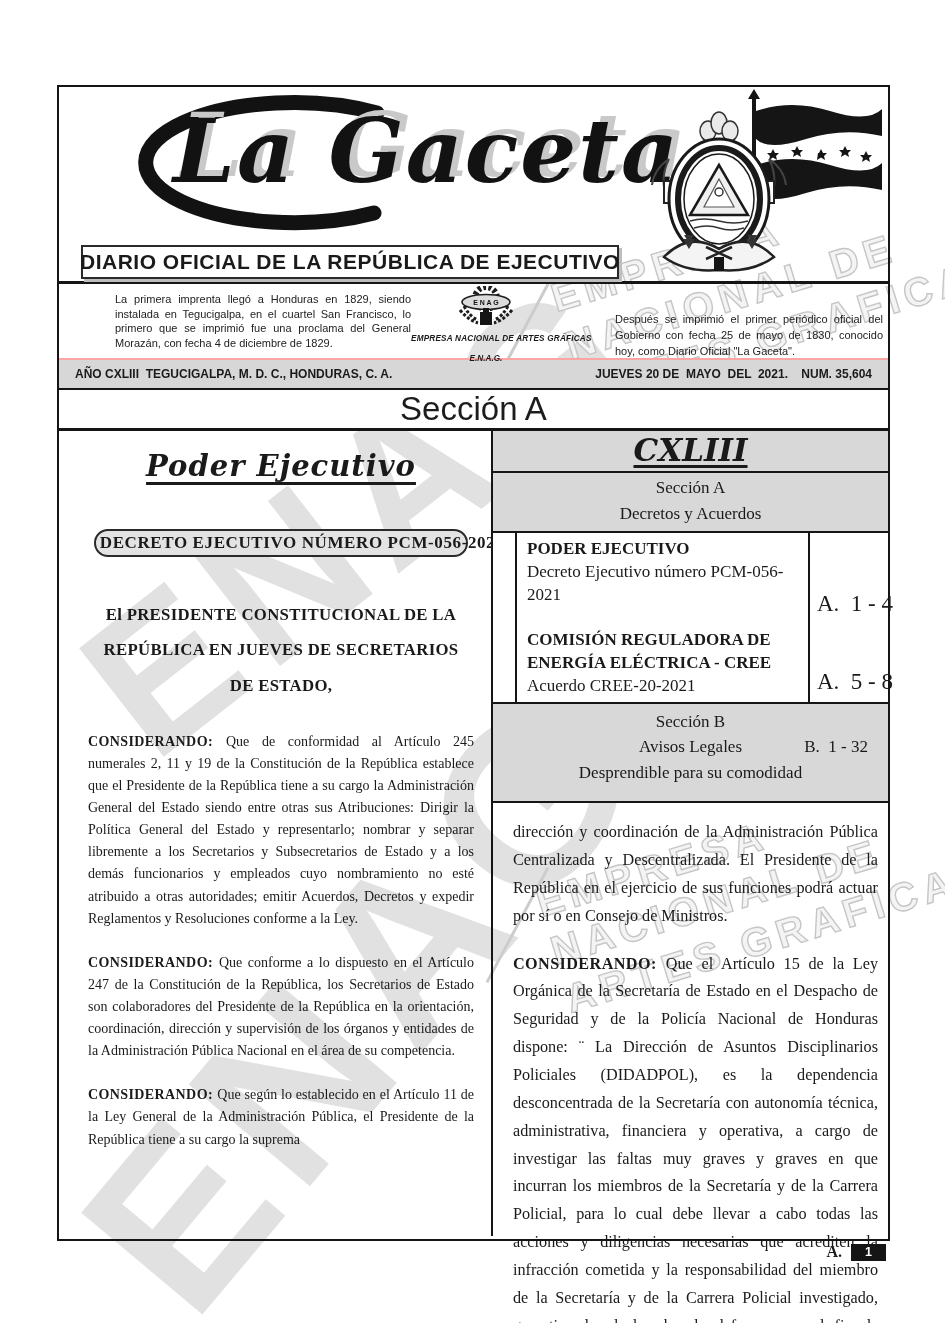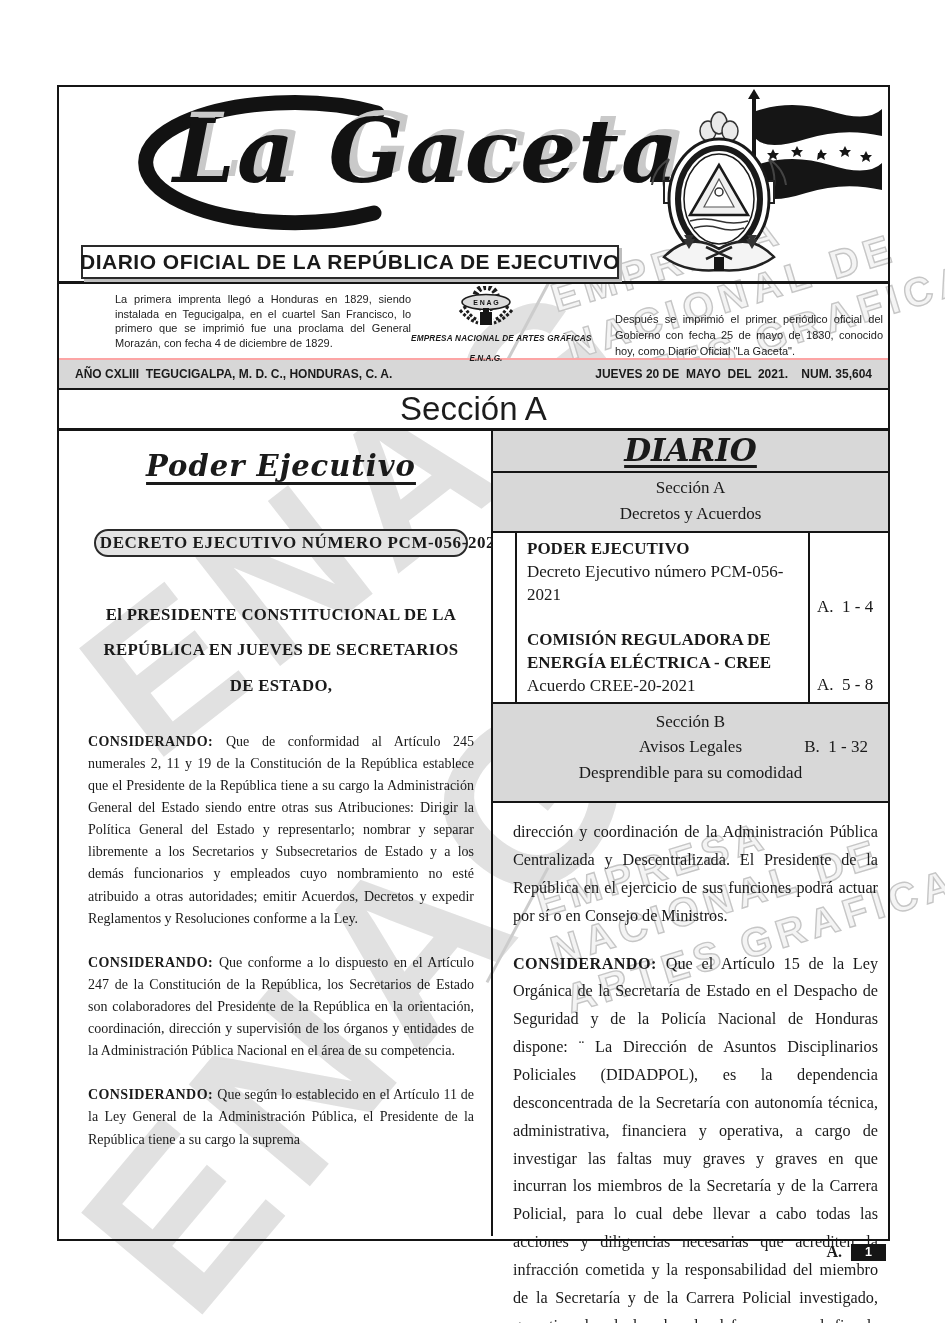--- a/index.html
+++ b/index.html
@@ -122,21 +122,21 @@
   }
   .sumario-entries{
     background:#ffffff;display:grid;grid-template-columns:24px 1fr 80px;
   }
   .sumario-entries .gut{border-right:2px solid #151515;}
   .sumario-entries .main{padding:5px 10px 4px 10px;font-size:17px;line-height:1.32;}
   .sumario-entries .main .org{font-weight:bold;}
   .sumario-entries .main .item{margin-top:1px;}
   .sumario-entries .pgs{
     border-left:2px solid #151515;display:flex;align-items:flex-end;
-    padding:4px 2px 7px 7px;font-size:17px;white-space:pre;
+    padding:4px 2px 7px 7px;font-size:23px;white-space:pre;
   }
   .sumario-entries .sp{height:14px;}
   .sumario-b{
     background:#d8d8d8;border-top:2px solid #151515;
     text-align:center;font-size:17px;line-height:1.5;padding:5px 14px 16px 14px;
   }
   .sumario-b .row2{position:relative;}
   .sumario-b .row2 .pages{position:absolute;right:6px;top:0;white-space:pre;}
   .paras-right{padding:16px 10px 0 13px;}
   .paras-right p{margin:0 0 20px 7px;font-size:16.2px;line-height:1.72;text-align:justify;}
@@ -267,21 +267,21 @@
       <div class="decree-subject">El  PRESIDENTE CONSTITUCIONAL DE LA REPÚBLICA EN JUEVES DE SECRETARIOS DE ESTADO,</div>
       <div class="paras-left">
           <p><b>CONSIDERANDO: </b>Que de conformidad al Artículo 245 numerales 2, 11 y 19 de la Constitución  de la República establece que el Presidente de la República  tiene a su cargo la Administración General del Estado siendo entre otras sus Atribuciones: Dirigir la Política General del Estado y representarlo; nombrar y separar libremente a los Secretarios y Subsecretarios de Estado y a los demás funcionarios y empleados cuyo nombramiento no esté atribuido a otras autoridades; emitir Acuerdos, Decretos y expedir Reglamentos y Resoluciones conforme a la Ley.</p>
           <p><b>CONSIDERANDO: </b>Que conforme a lo dispuesto en el Artículo 247 de la Constitución de la República, los Secretarios de Estado son colaboradores del Presidente de la República en la orientación, coordinación, dirección y supervisión de los órganos y entidades de la Administración Pública Nacional en el área de su competencia.</p>
           <p><b>CONSIDERANDO: </b>Que según lo establecido en el Artículo 11 de la Ley General de la Administración Pública, el Presidente de la República tiene a su cargo la suprema</p>
         </div>
     </div>
 
     <div class="col-right">
       <div class="sumario">
-        <div class="sumario-title"><span>DIARIO</span></div>
+        <div class="sumario-title"><span>CXLIII</span></div>
         <div class="sumario-sub">
           <div>Sección A</div>
           <div>Decretos y Acuerdos</div>
         </div>
         <div class="sumario-entries">
             <div class="gut"></div>
             <div class="main">
               <div class="org">PODER EJECUTIVO</div>
               <div class="item">Decreto Ejecutivo número PCM-056-2021</div>
               <div class="sp"></div>

